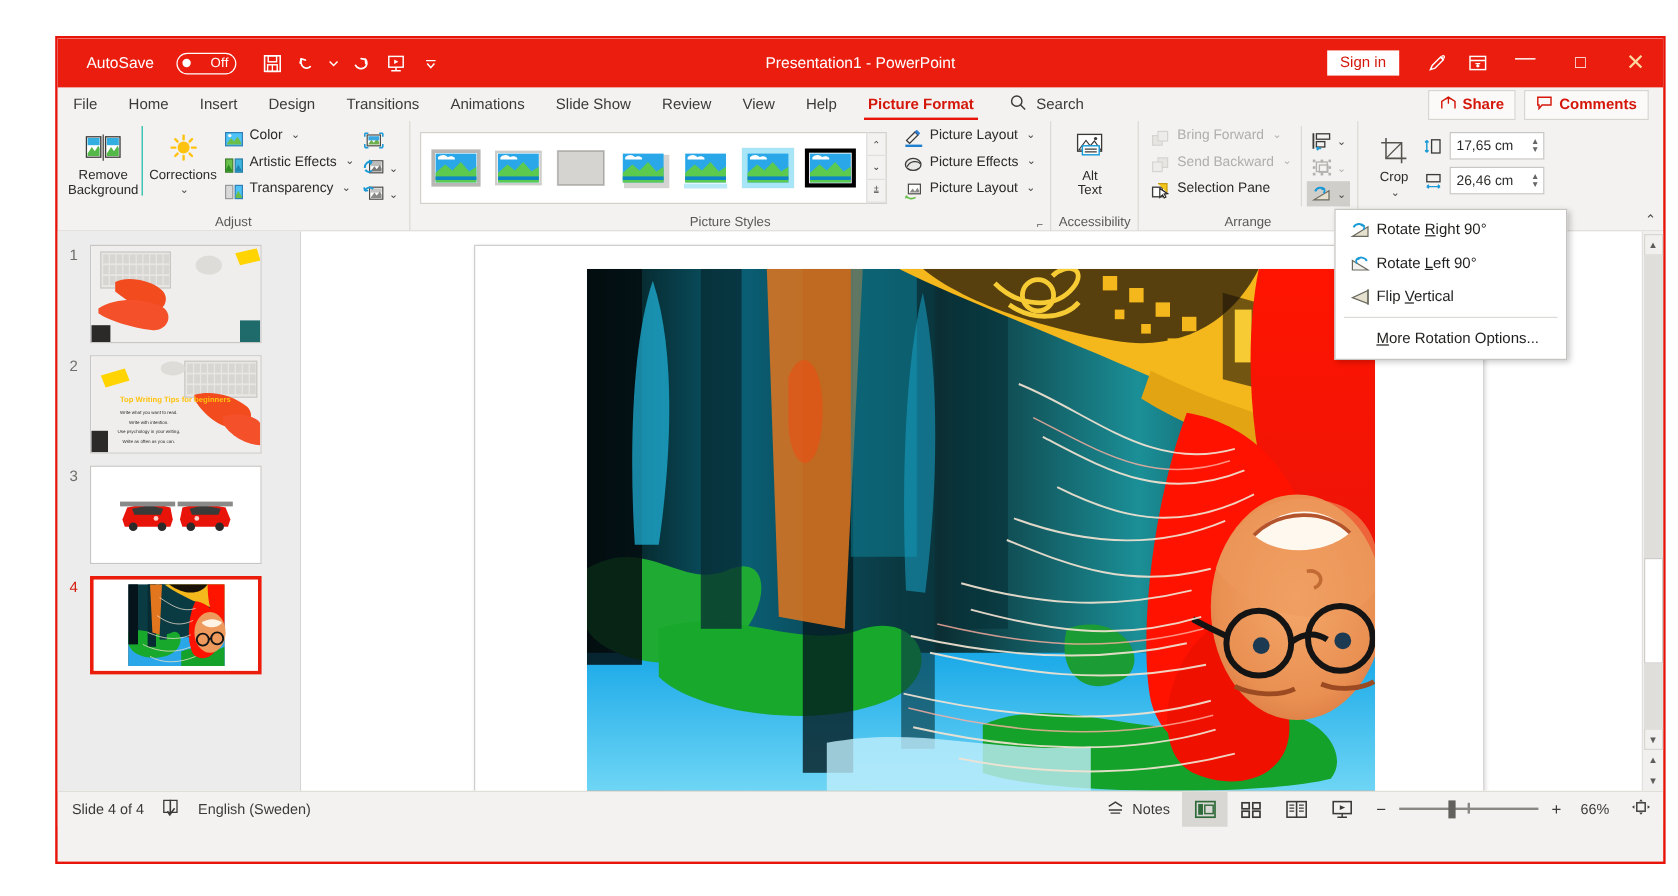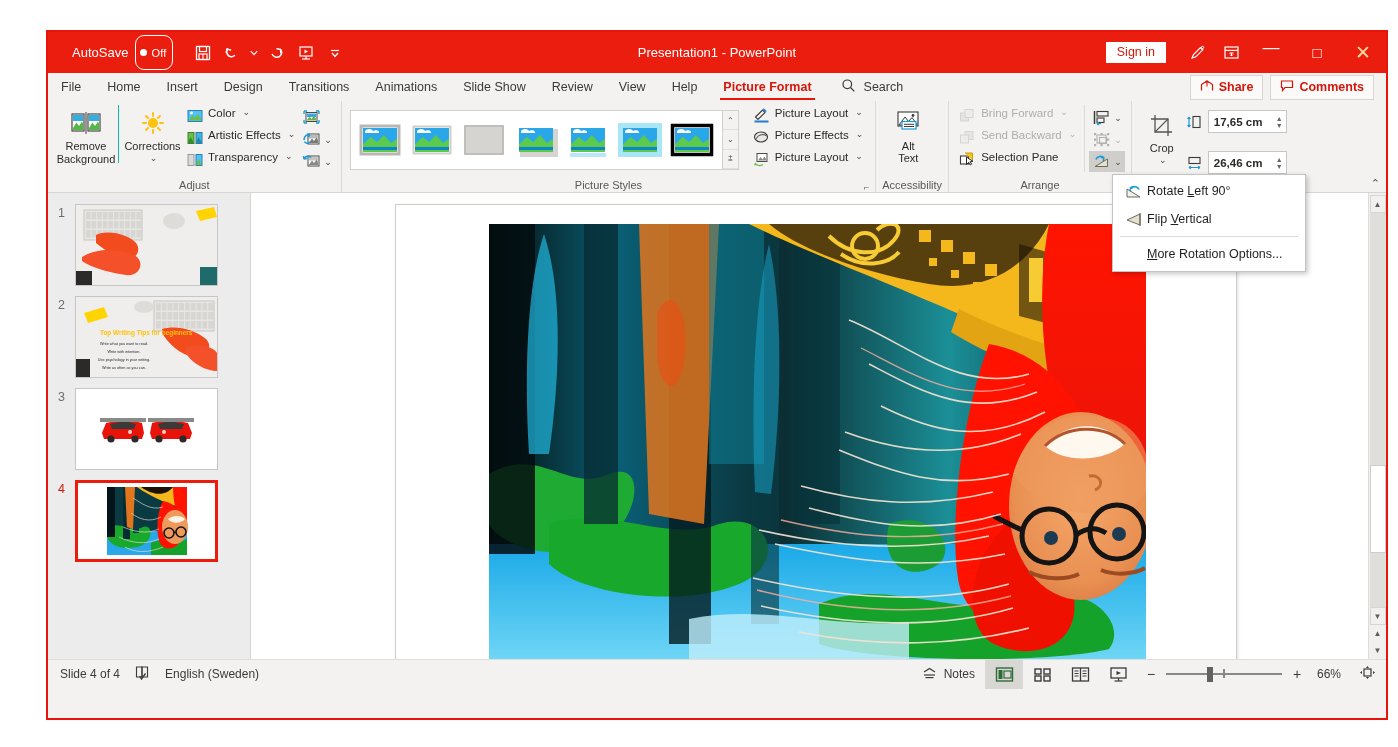--- a/index.html
+++ b/index.html
@@ -30,23 +30,23 @@
     background: #eb1d0e;
     color: #ffffff;
     display: flex; align-items: center;
   }
   .autosave-wrap {
     display: flex; align-items: center; gap: 7px;
     margin-left: 24px;
   }
   .autosave-label { font-size: 13px; color: #fff; }
   .autosave-toggle {
-    display: flex; align-items: center; gap: 4px;
+    display: flex; align-items: center; gap: 16px;
     border: 1.5px solid #ffffff; border-radius: 9px;
-    height: 35px; padding: 0 6px 0 4px;
+    height: 18px; padding: 0 6px 0 4px; margin-left: 12px;
   }
   .autosave-dot { width: 7px; height: 7px; border-radius: 50%; background: #fff; }
   .autosave-state { font-size: 11px; color: #fff; letter-spacing: .2px;}
   .qat { display: flex; align-items: center; gap: 2px; margin-left: 16px; }
   .qat-btn {
     width: 27px; height: 27px;
     display: flex; align-items: center; justify-content: center;
     color: #fff;
   }
   .qat-caret { width: 14px; height: 27px; display:flex; align-items:center; justify-content:center; }
@@ -782,21 +782,21 @@
             <span class="bicon">
               <svg width="26" height="24" viewBox="0 0 26 24">
                 <path d="M6 1 L6 18 L23 18" fill="none" stroke="#55544f" stroke-width="1.3"></path>
                 <path d="M2 5 L19 5 L19 22" fill="none" stroke="#55544f" stroke-width="1.3"></path>
                 <line x1="6" y1="18" x2="19" y2="5" stroke="#55544f" stroke-width="1.1"></line>
               </svg>
             </span>
             <span>Crop</span>
             <span class="caret">⌄</span>
           </div>
-          <div style="display:flex; flex-direction:column; gap:16px; padding-top:2px;font-weight:bold;">
+          <div style="display:flex; flex-direction:column; gap:4px; padding-top:2px;">
             <div class="size-row">
               <span class="icn">
                 <svg width="17" height="16" viewBox="0 0 17 16">
                   <path d="M3 3 L3 13 M3 3 L1.6 4.8 M3 3 L4.4 4.8 M3 13 L1.6 11.2 M3 13 L4.4 11.2" stroke="#1a9ad6" stroke-width="1.2" fill="none"></path>
                   <rect x="7" y="2.5" width="7" height="11" fill="none" stroke="#3a3a38" stroke-width="1.1"></rect>
                 </svg>
               </span>
               <span class="spin">
                 <span class="v">17,65 cm</span>
                 <span class="arrows">
@@ -1198,20 +1198,30 @@
               </svg>
           </span>
         </div>
       </div>
     </div>
 
     <div class="menu" id="menu-host">
         <div class="menu-item">
           <span class="mi-icon">
             <svg width="17" height="15" viewBox="0 0 17 15">
+              <path d="M2 13 L15 13 L15 5 Z" fill="#e6e0cf" stroke="#6b6a5f" stroke-width="1"></path>
+              <path d="M3 5.5 C4.5 2 9.5 1.8 12 4.5" fill="none" stroke="#1a9ad6" stroke-width="1.6"></path>
+              <path d="M12 4.5 L9 3.6 M12 4.5 L11.4 7.6" stroke="#1a9ad6" stroke-width="1.4" fill="none"></path>
+            </svg>
+          </span>
+          <span><span>Rotate </span><u>R</u><span>ight 90°</span></span>
+        </div>
+        <div class="menu-item">
+          <span class="mi-icon">
+            <svg width="17" height="15" viewBox="0 0 17 15">
               <path d="M2 5 L15 13 L2 13 Z" fill="#f2f1ee" stroke="#6b6a5f" stroke-width="1"></path>
               <path d="M14 5.5 C12.5 2 7.5 1.8 5 4.5" fill="none" stroke="#1a9ad6" stroke-width="1.6"></path>
               <path d="M5 4.5 L8 3.6 M5 4.5 L5.6 7.6" stroke="#1a9ad6" stroke-width="1.4" fill="none"></path>
             </svg>
           </span>
           <span><span>Rotate </span><u>L</u><span>eft 90°</span></span>
         </div>
         <div class="menu-item">
           <span class="mi-icon">
             <svg width="17" height="15" viewBox="0 0 17 15">

